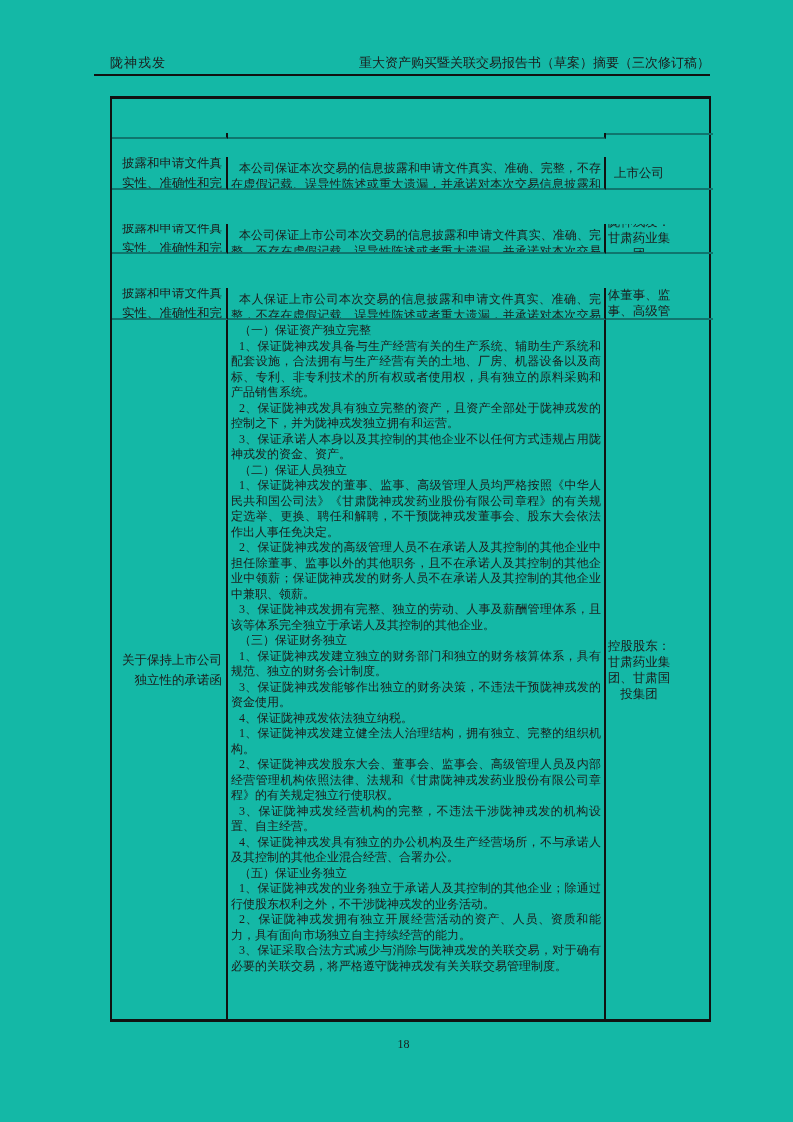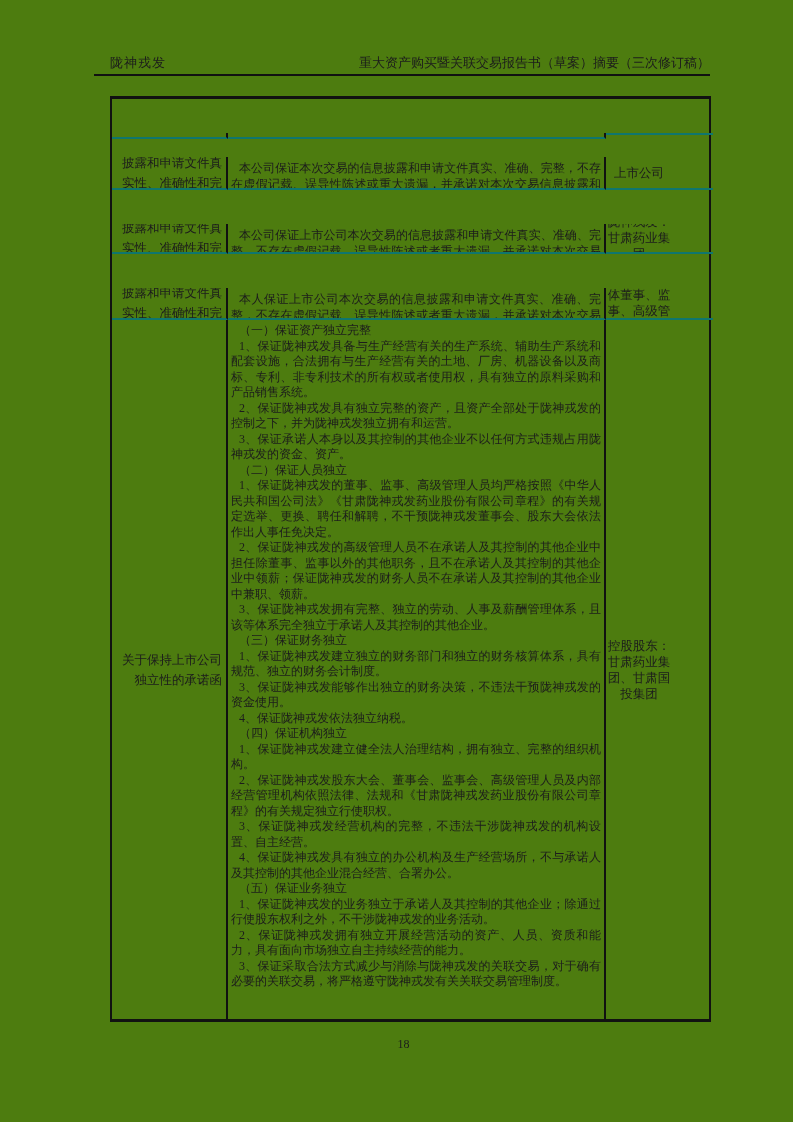--- a/index.html
+++ b/index.html
@@ -1,20 +1,20 @@
 <!DOCTYPE html>
 <html lang="zh"><head>
 <meta charset="utf-8">
 <style>
   html, body { margin: 0; padding: 0; background: #e8e8e8; }
   .page {
     position: relative;
     width: 793px; height: 1122px;
     margin: 0 auto;
-    background: #4d7c0f;
+    background: #14b8a6;
     font-family: "Liberation Serif", "DejaVu Serif", serif;
     color: #1c1c1c;
     overflow: hidden;
   }
   
   .hdr-left {
     position: absolute; left: 110px; top: 54px;
     font-size: 13px; letter-spacing: 1px; white-space: nowrap;
   }
   .hdr-right {
@@ -128,21 +128,20 @@
       <p>2、保证陇神戎发具有独立完整的资产，且资产全部处于陇神戎发的控制之下，并为陇神戎发独立拥有和运营。</p>
       <p>3、保证承诺人本身以及其控制的其他企业不以任何方式违规占用陇神戎发的资金、资产。</p>
       <p>（二）保证人员独立</p>
       <p>1、保证陇神戎发的董事、监事、高级管理人员均严格按照《中华人民共和国公司法》《甘肃陇神戎发药业股份有限公司章程》的有关规定选举、更换、聘任和解聘，不干预陇神戎发董事会、股东大会依法作出人事任免决定。</p>
       <p>2、保证陇神戎发的高级管理人员不在承诺人及其控制的其他企业中担任除董事、监事以外的其他职务，且不在承诺人及其控制的其他企业中领薪；保证陇神戎发的财务人员不在承诺人及其控制的其他企业中兼职、领薪。</p>
       <p>3、保证陇神戎发拥有完整、独立的劳动、人事及薪酬管理体系，且该等体系完全独立于承诺人及其控制的其他企业。</p>
       <p>（三）保证财务独立</p>
       <p>1、保证陇神戎发建立独立的财务部门和独立的财务核算体系，具有规范、独立的财务会计制度。</p>
       <p>3、保证陇神戎发能够作出独立的财务决策，不违法干预陇神戎发的资金使用。</p>
       <p>4、保证陇神戎发依法独立纳税。</p>
-      <p>（四）保证机构独立</p>
       <p>1、保证陇神戎发建立健全法人治理结构，拥有独立、完整的组织机构。</p>
       <p>2、保证陇神戎发股东大会、董事会、监事会、高级管理人员及内部经营管理机构依照法律、法规和《甘肃陇神戎发药业股份有限公司章程》的有关规定独立行使职权。</p>
       <p>3、保证陇神戎发经营机构的完整，不违法干涉陇神戎发的机构设置、自主经营。</p>
       <p>4、保证陇神戎发具有独立的办公机构及生产经营场所，不与承诺人及其控制的其他企业混合经营、合署办公。</p>
       <p>（五）保证业务独立</p>
       <p>1、保证陇神戎发的业务独立于承诺人及其控制的其他企业；除通过行使股东权利之外，不干涉陇神戎发的业务活动。</p>
       <p>2、保证陇神戎发拥有独立开展经营活动的资产、人员、资质和能力，具有面向市场独立自主持续经营的能力。</p>
       <p>3、保证采取合法方式减少与消除与陇神戎发的关联交易，对于确有必要的关联交易，将严格遵守陇神戎发有关关联交易管理制度。</p>
     </div>
     <div class="cell cell-party">

